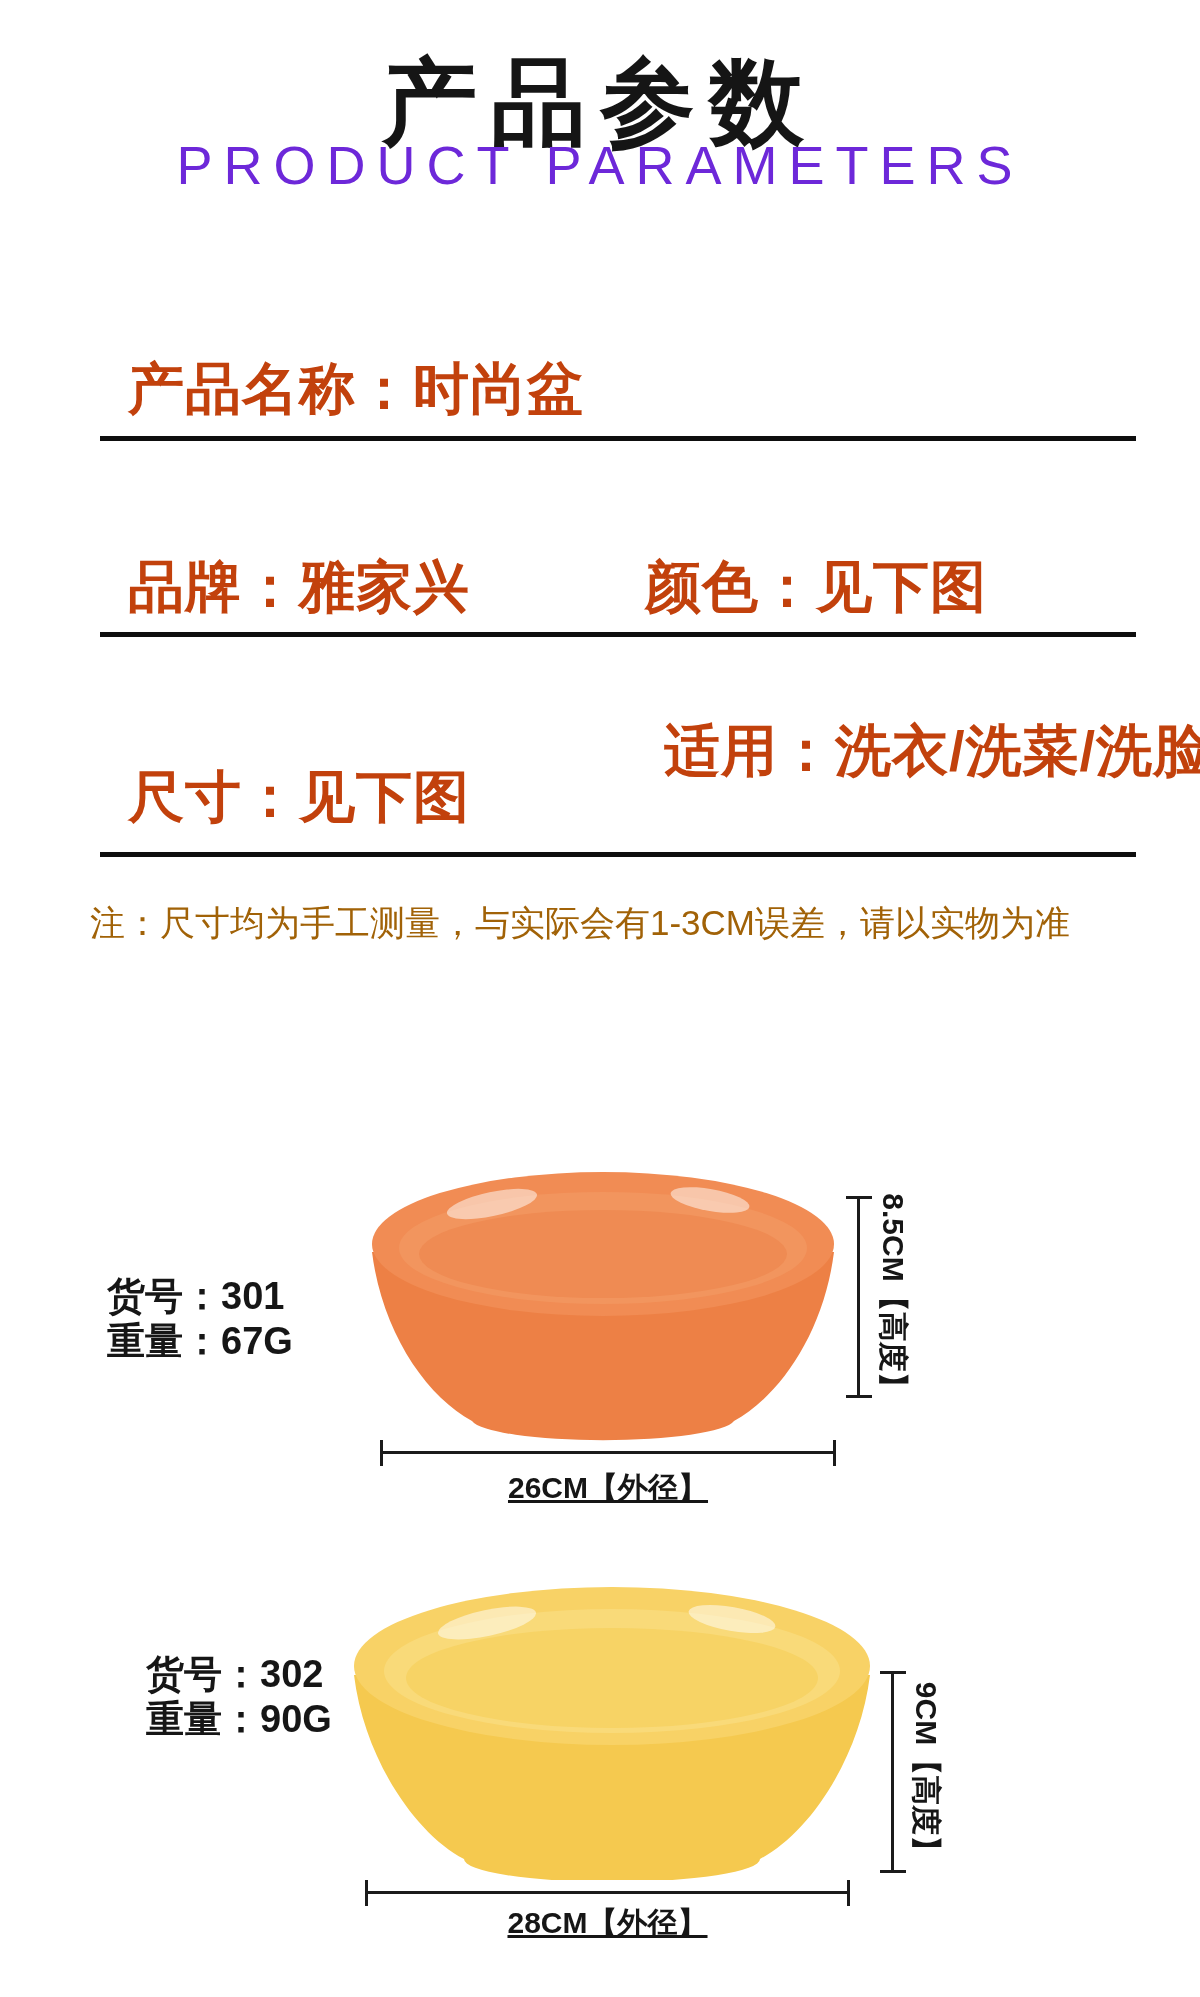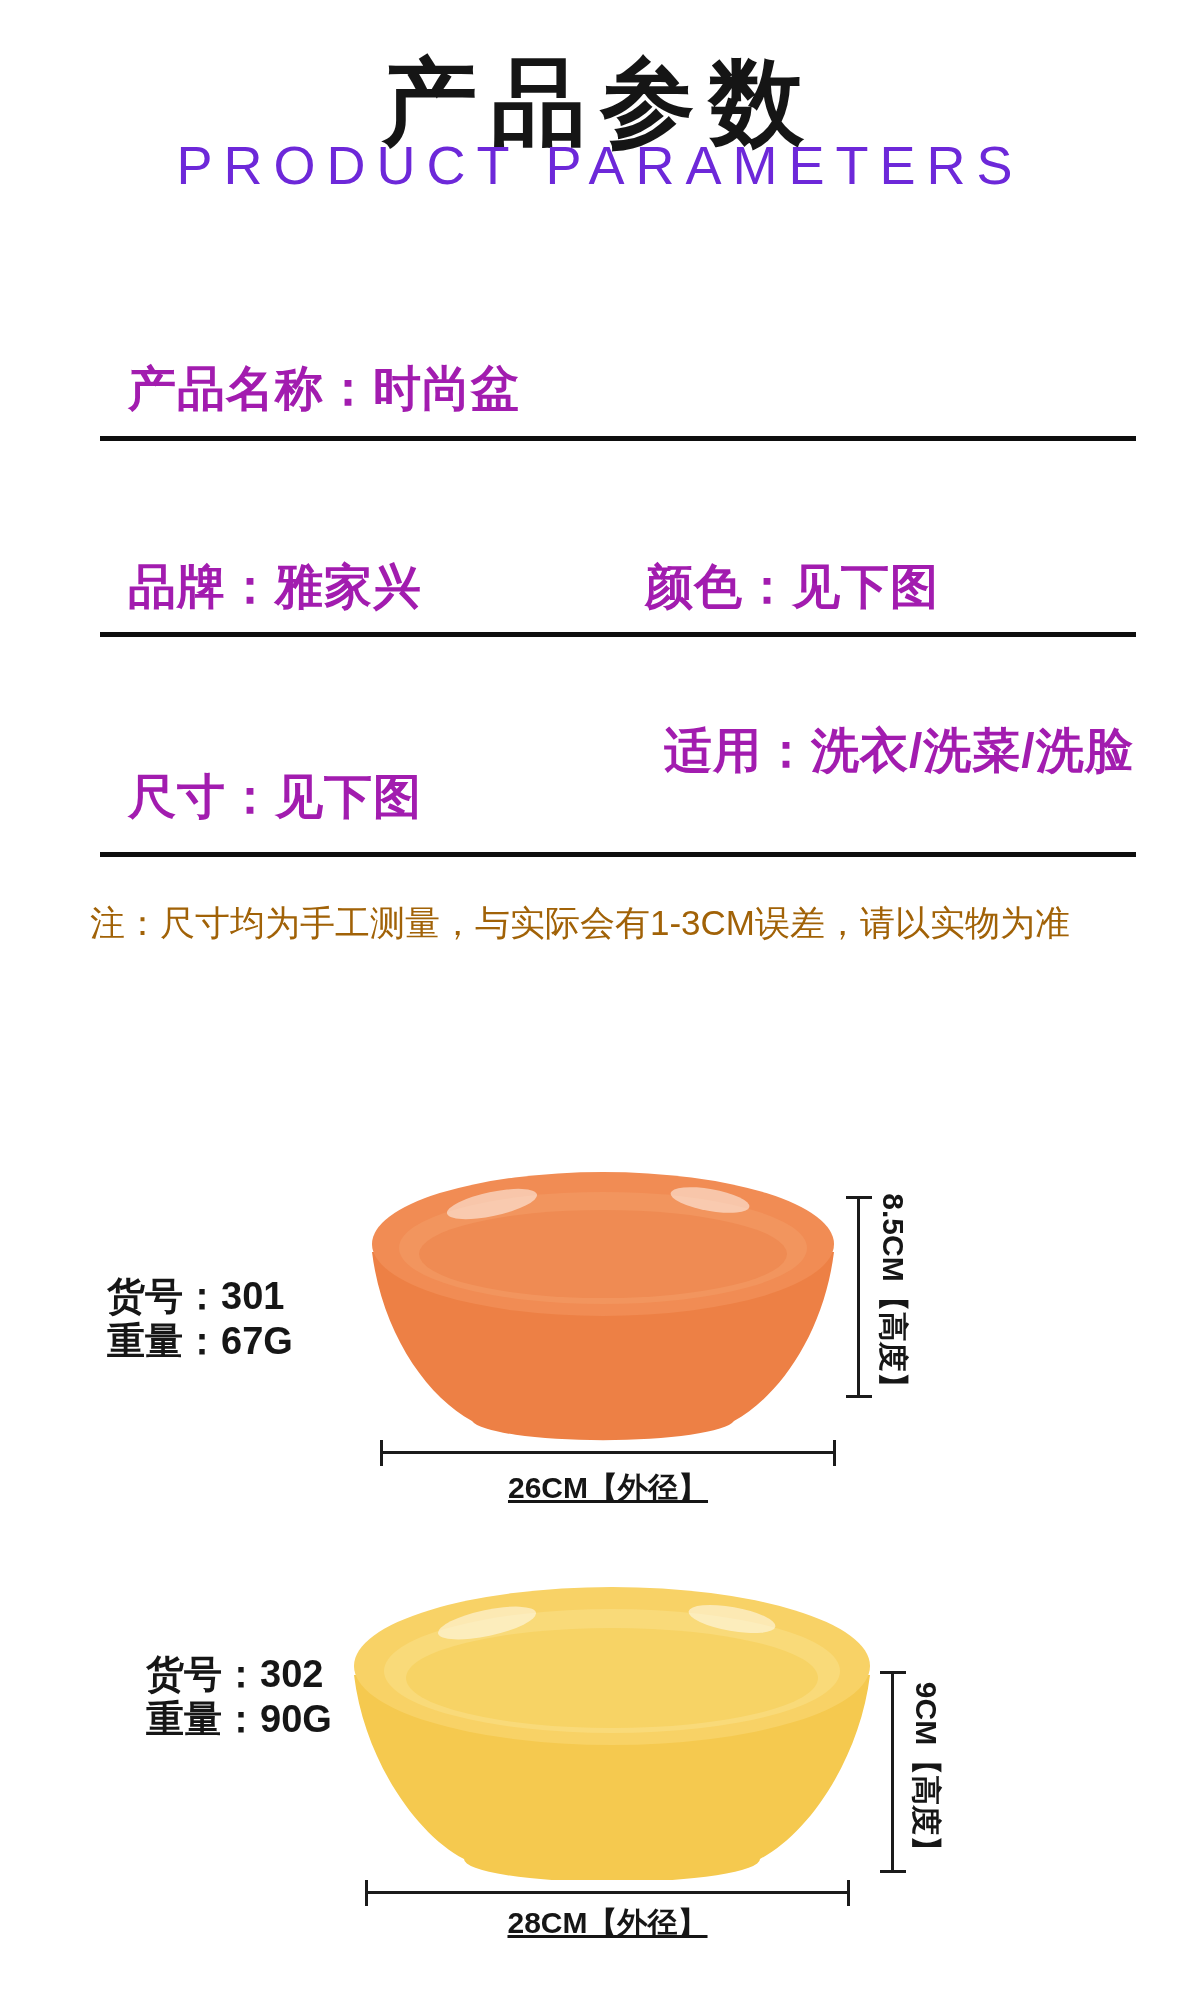--- a/index.html
+++ b/index.html
@@ -20,22 +20,22 @@
     font-size:95px;font-weight:800;letter-spacing:14px;
     color:#151515;line-height:1.15;white-space:nowrap;margin-top:38px;
   }
   .page-subtitle{
     left:0;top:134px;width:1200px;
     text-align:center;
     font-size:54px;font-weight:500;letter-spacing:11px;
     color:#6d28d9;white-space:nowrap;
   }
   .spec-text{
-    font-size:48px;font-weight:600;line-height:54px;
-    letter-spacing:1px;white-space:nowrap;color:#a21caf;
+    font-size:56px;font-weight:600;line-height:54px;
+    letter-spacing:1px;white-space:nowrap;color:#c2410c;
   }
   .divider{
     left:100px;width:1036px;height:5px;background:#0e0e0e;
   }
   .note{
     font-size:35px;font-weight:400;white-space:nowrap;color:#a16207;
   }
   .sku-block{
     font-size:38px;font-weight:700;line-height:45px;white-space:nowrap;color:#161616;
   }

